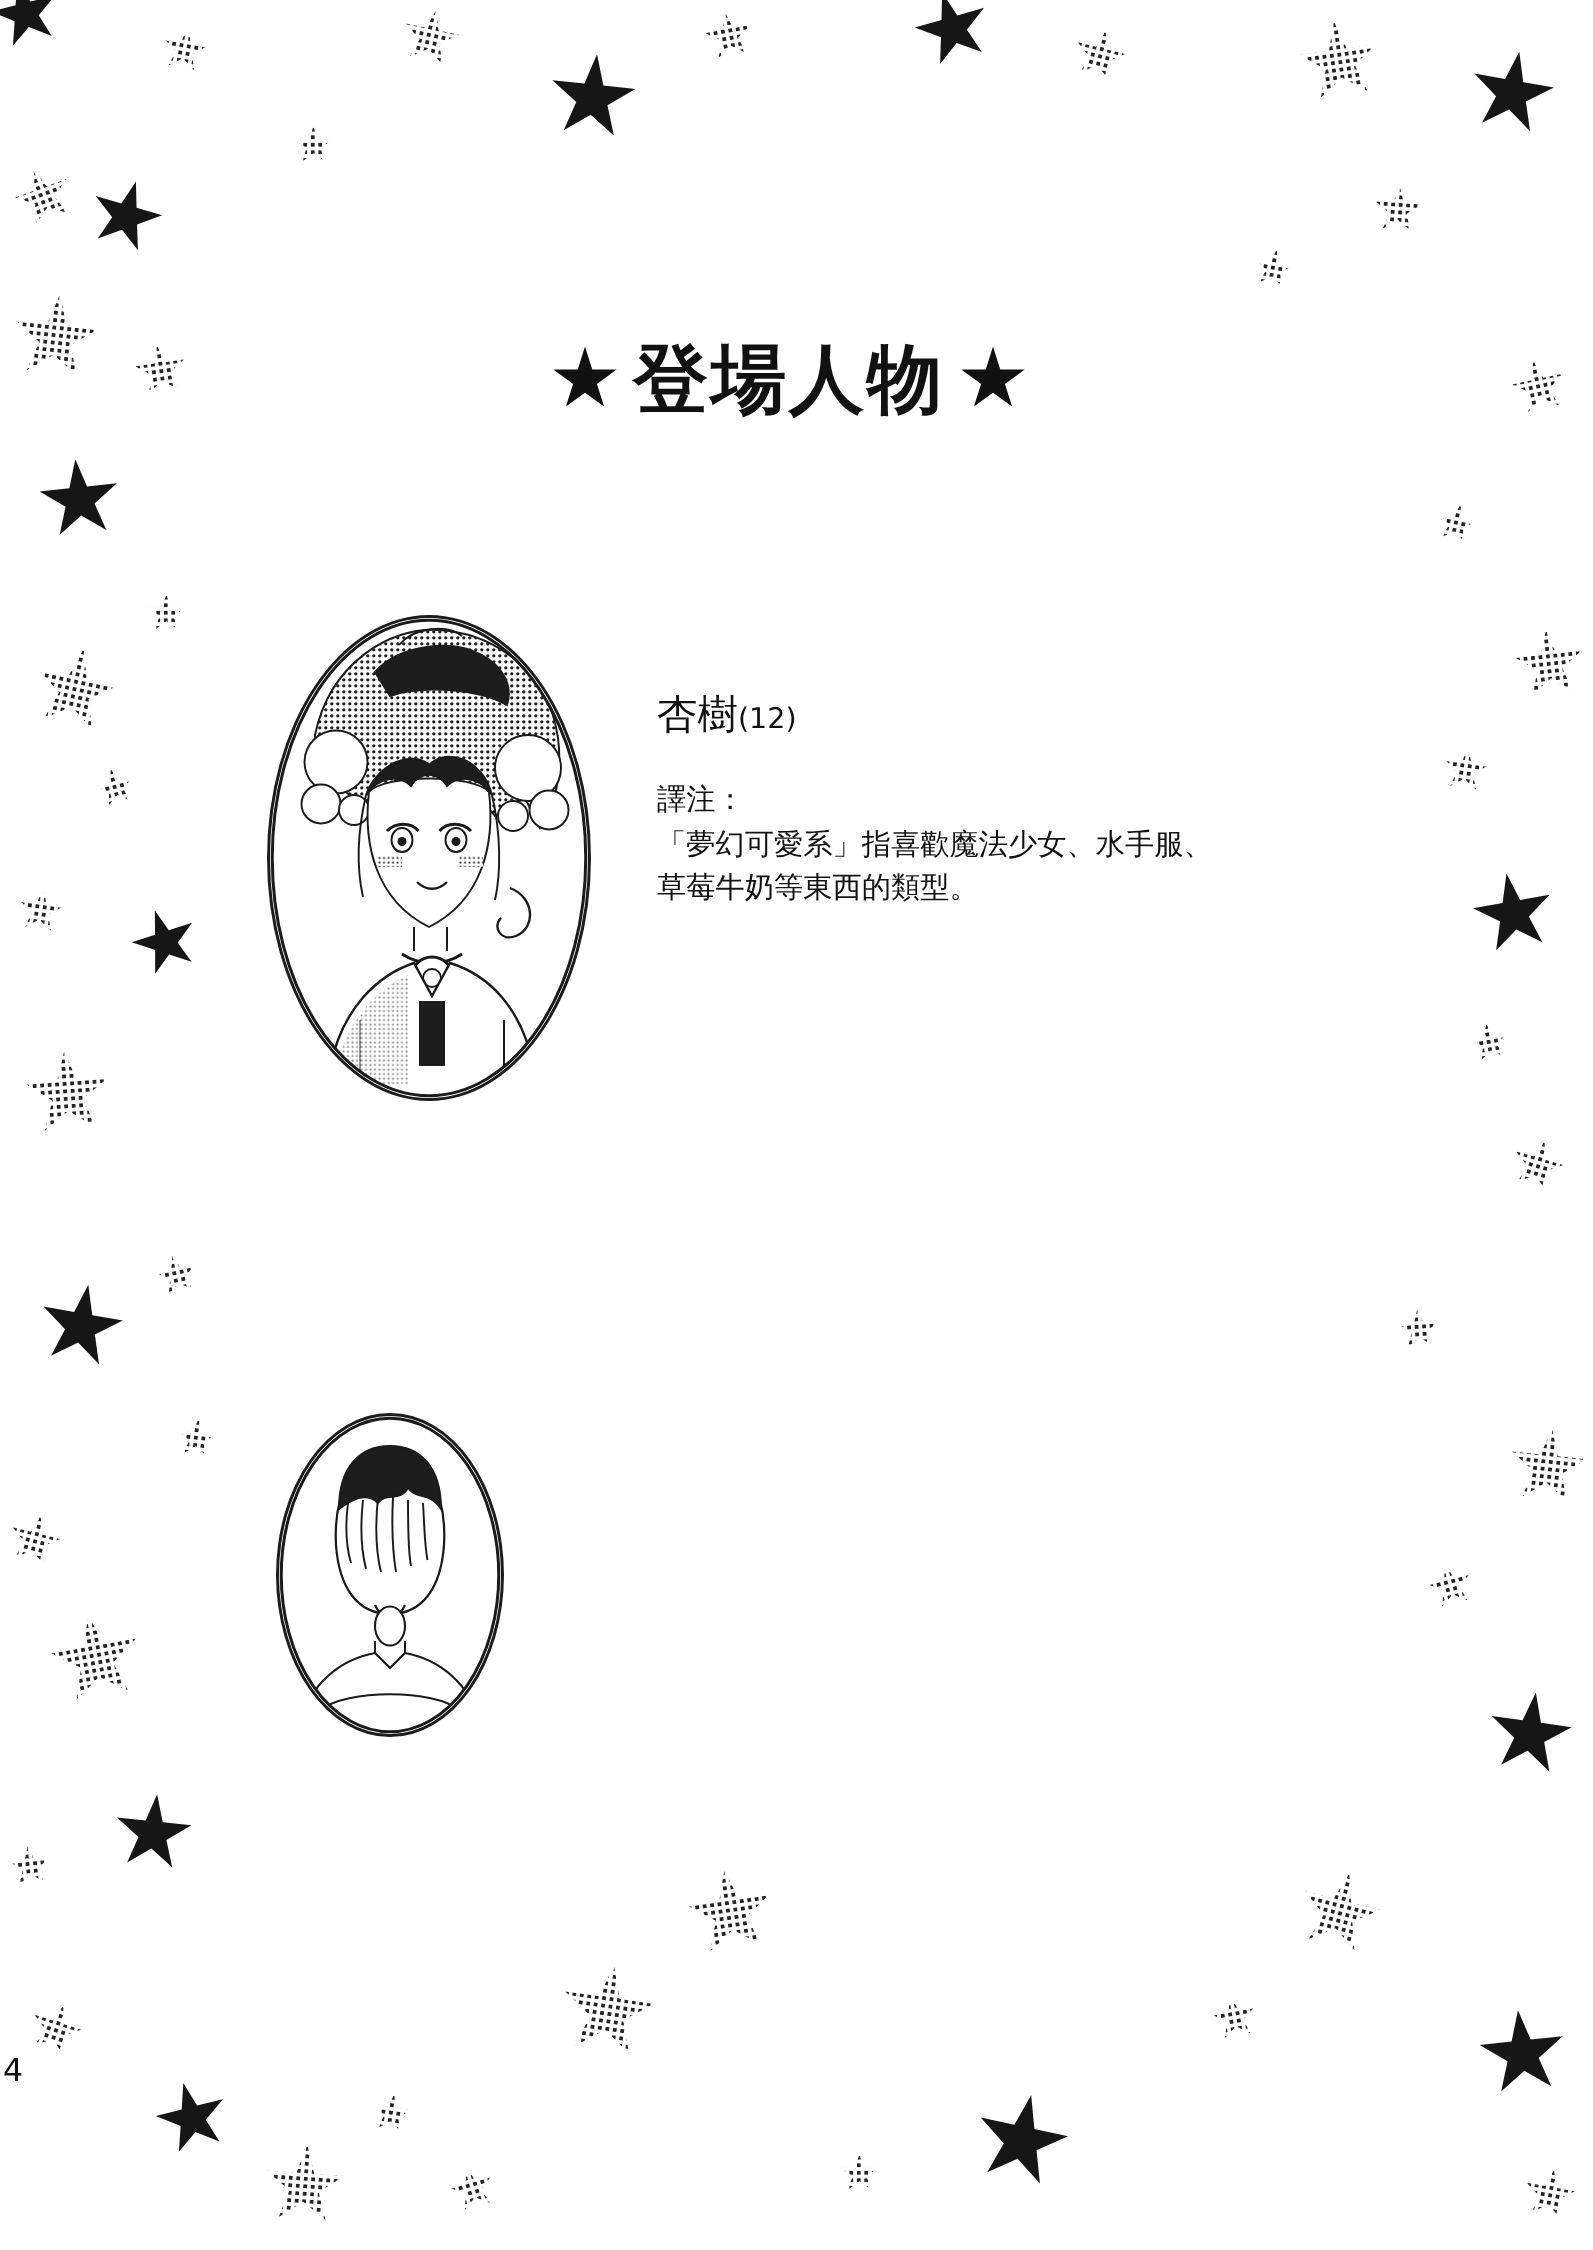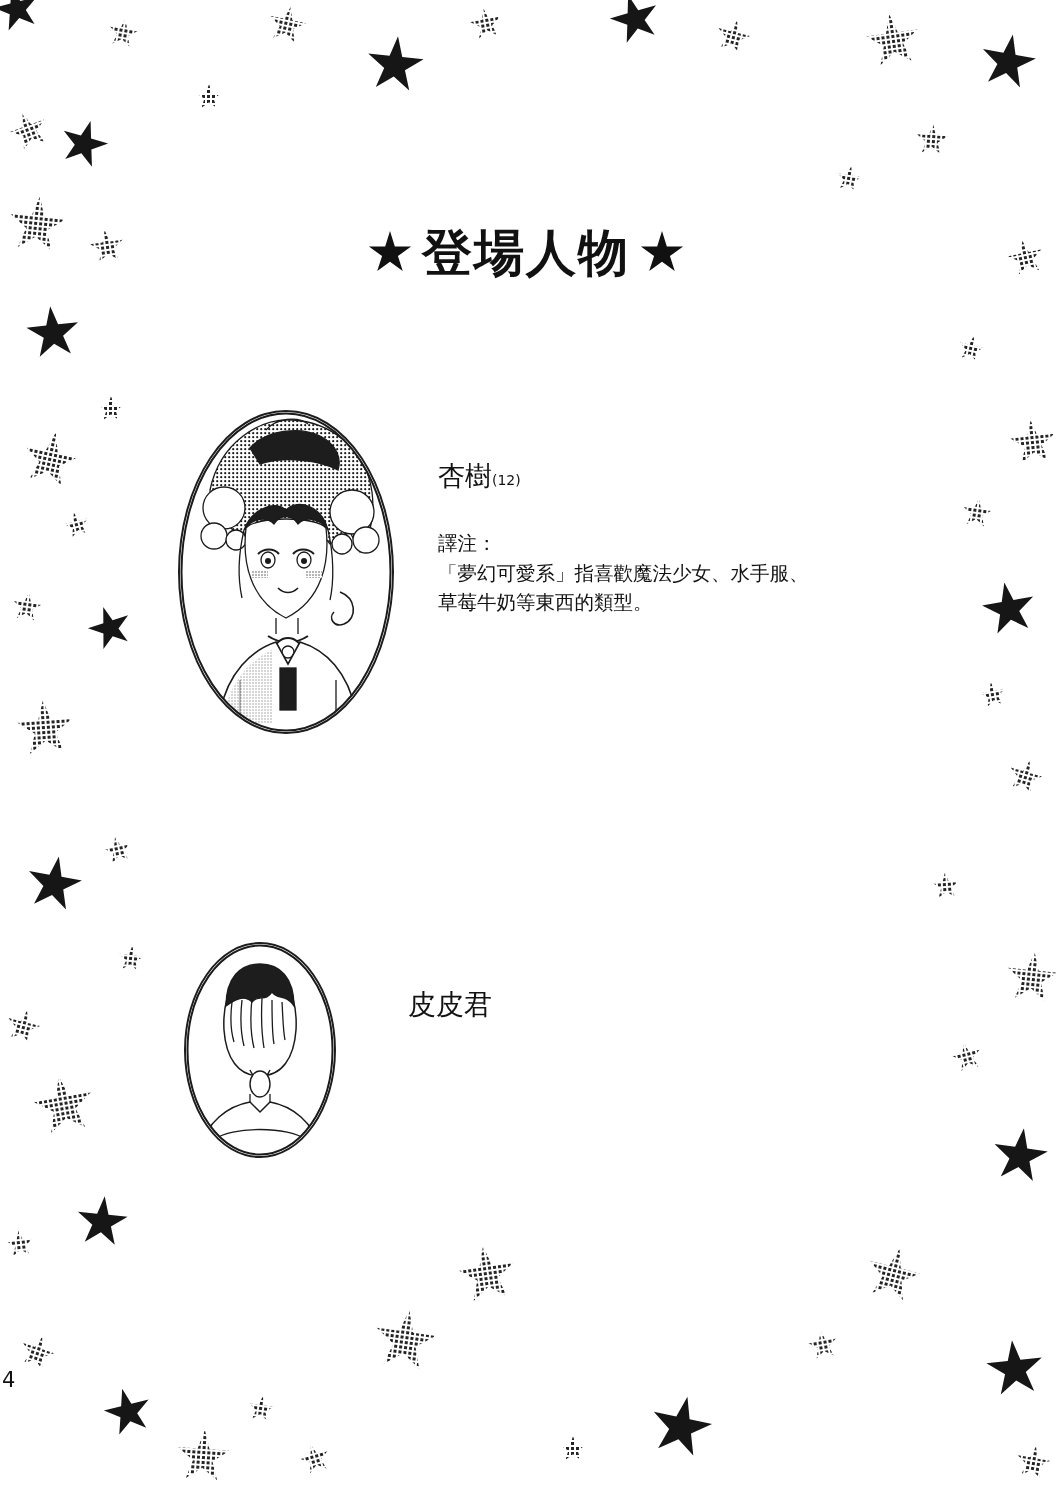--- a/index.html
+++ b/index.html
@@ -78,42 +78,42 @@
     color: #121212;
   }
   .char-name {
     font-family: "DejaVu Sans", sans-serif;
     font-size: 27px;
     font-weight: 500;
     margin: 0 0 8px 0;
     white-space: nowrap;
   }
   .char-name .age {
-    font-size: 14px;
+    font-size: 19px;
   }
   .char-desc {
     font-family: "DejaVu Sans", sans-serif;
     font-size: 19.5px;
     line-height: 1.52;
     white-space: pre-line;
     margin: 0;
   }
   .char-sub {
     font-family: "DejaVu Sans", sans-serif;
     font-size: 19.5px;
     line-height: 1.52;
     white-space: pre-line;
     margin: 22px 0 0 0;
   }
   .char-note {
     font-family: "DejaVu Sans", sans-serif;
     font-size: 19.5px;
     line-height: 1.52;
     white-space: pre-line;
-    margin: 35px 0 0 0;
+    margin: 24px 0 0 0;
   }
 
   
   #page-number {
     position: absolute;
     left: 2px;
     top: 1368px;
     font-family: "DejaVu Sans", sans-serif;
     font-size: 21px;
     color: #111111;
@@ -402,21 +402,18 @@
 
           <path d="M64 150 L64 160 M84 150 L84 160" stroke="#1b1b1b"></path>
           <path d="M14 206 C20 178 42 162 64 158 L74 168 L84 158 C106 162 128 178 134 206" fill="#ffffff" stroke="#1b1b1b" stroke-width="1.5"></path>
           <path d="M28 196 C44 182 104 182 120 196" stroke="#1b1b1b"></path>
         </g>
         <ellipse cx="74" cy="106" rx="72.5" ry="104.5" fill="none" stroke="#1b1b1b" stroke-width="2"></ellipse>
       </svg>
     </div>
 
     <div class="char-text" style="left:408px; top:986px; width:600px;">
-      <p class="char-name" style="font-size:28px; margin-bottom:10px;">
-        <span>皮皮君</span>
-      </p>
     </div>
   </div>
 
   <div id="page-number">4</div>
 
 </div>
 
 </body></html>

